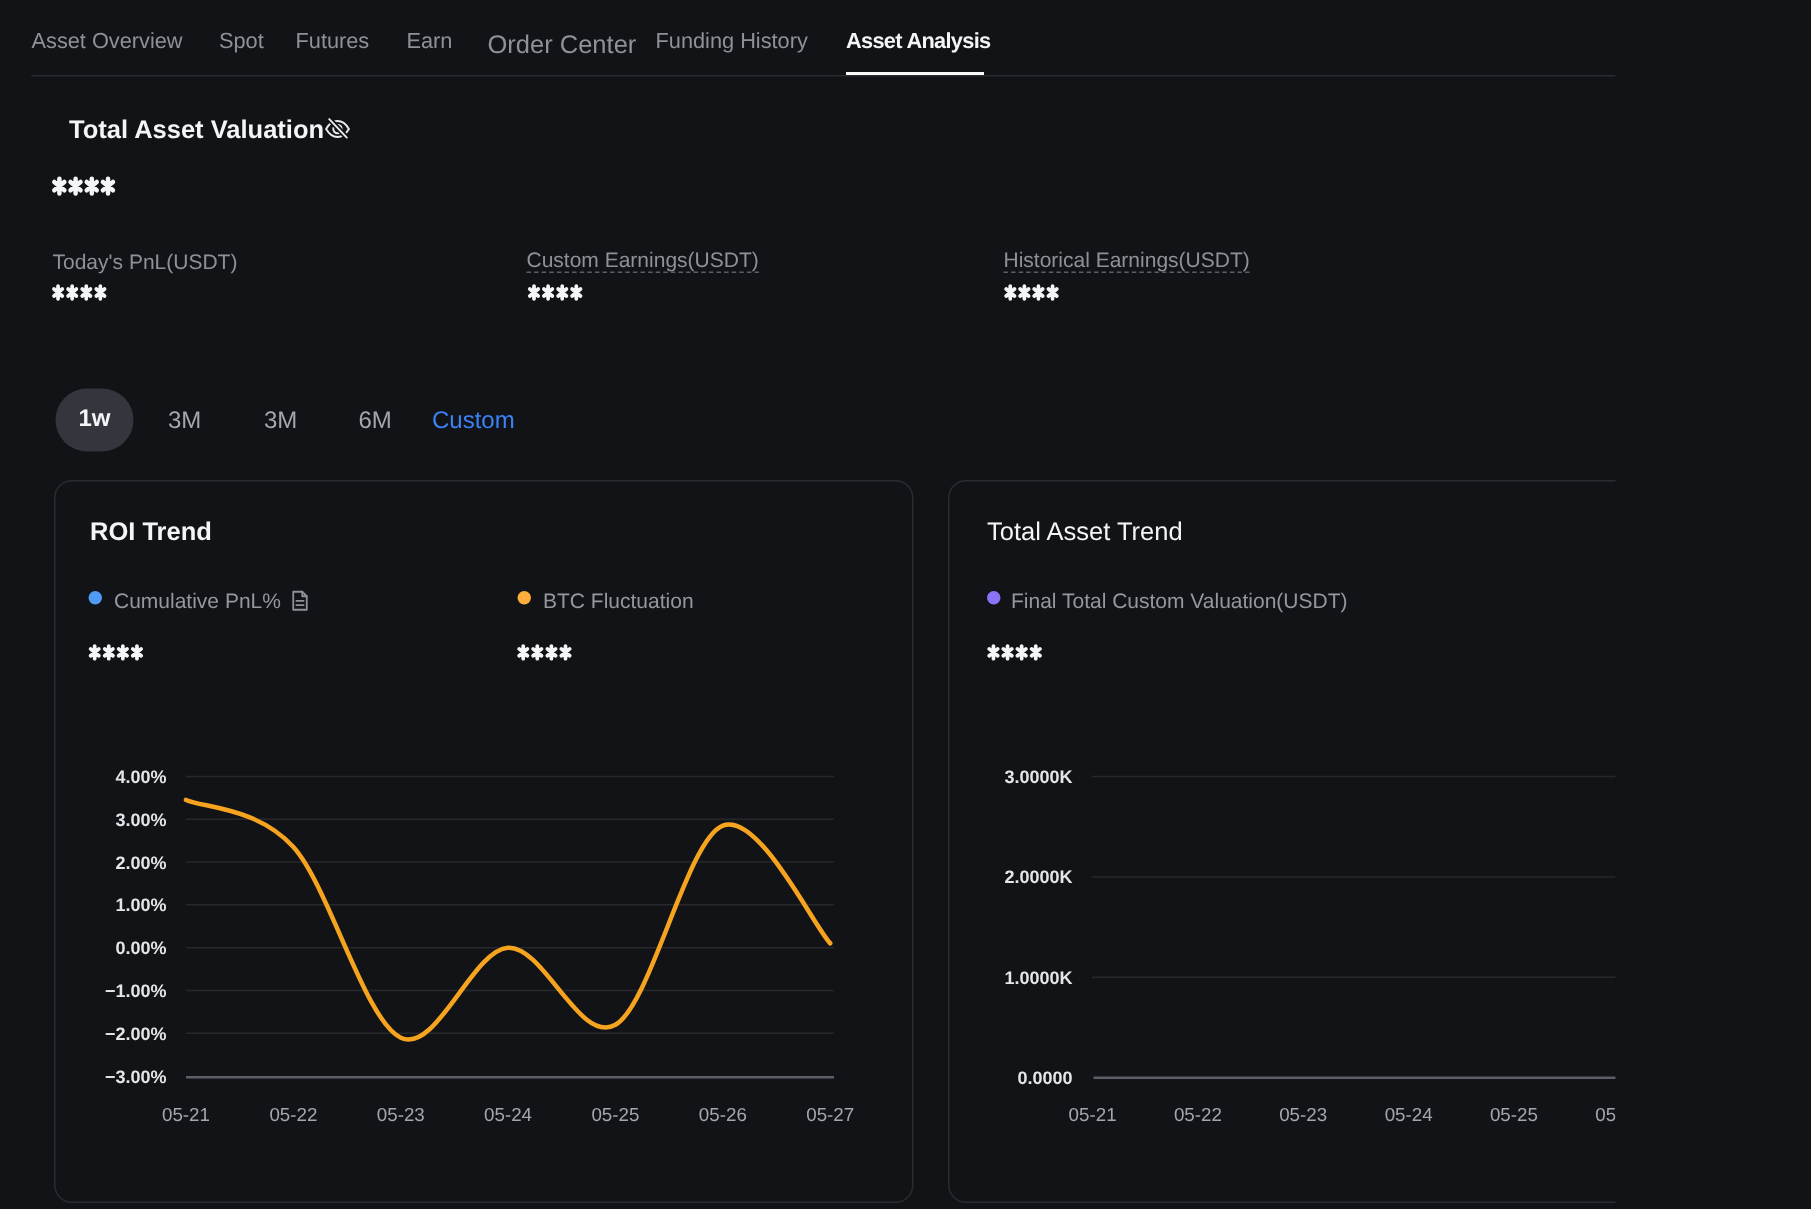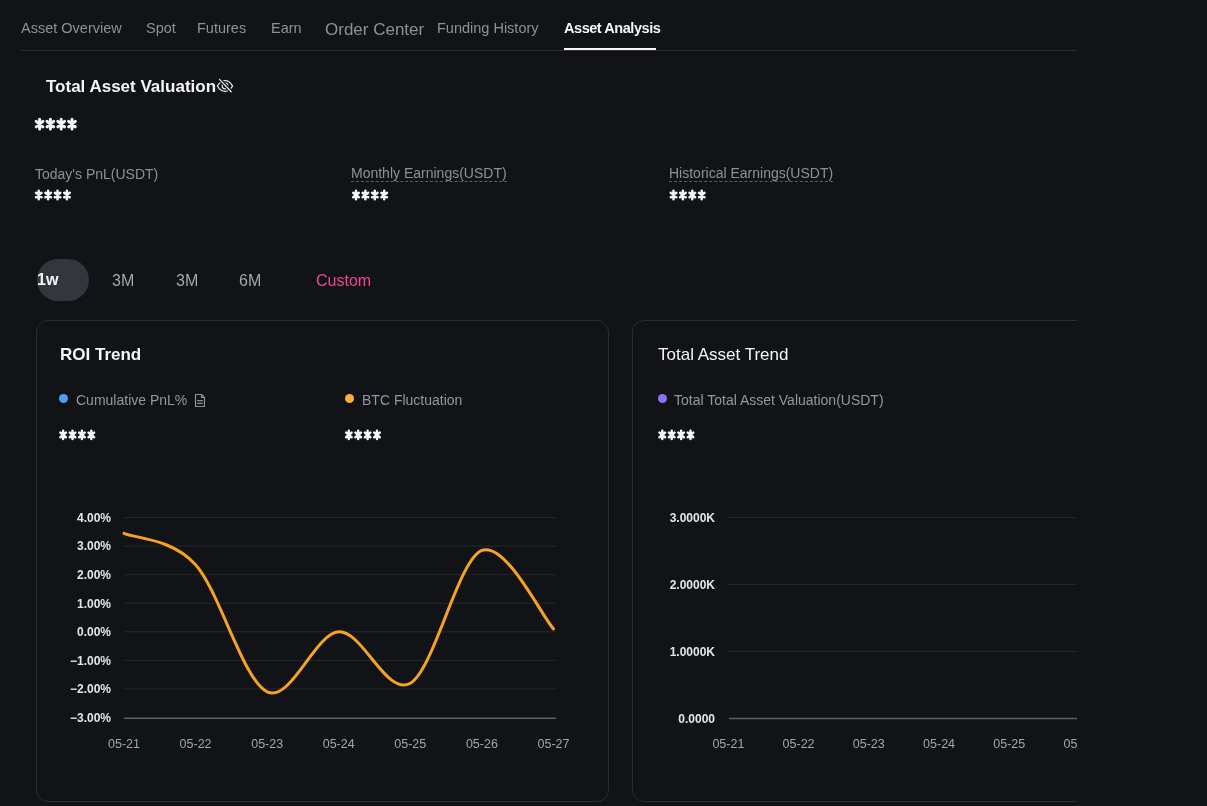--- a/index.html
+++ b/index.html
@@ -29,29 +29,29 @@
 <path d="M39.6 119.2L39.6 129.0M36.2 126.9L42.9 121.3M36.2 121.3L42.9 126.9M50.4 119.2L50.4 129.0M47.0 126.9L53.7 121.3M47.0 121.3L53.7 126.9M61.2 119.2L61.2 129.0M57.8 126.9L64.5 121.3M57.8 121.3L64.5 126.9M72.0 119.2L72.0 129.0M68.6 126.9L75.3 121.3M68.6 121.3L75.3 126.9" stroke="#f4f5f7" stroke-width="3.0" stroke-linecap="round" fill="none"></path>
 <path d="M38.7 190.8L38.7 199.2M36.0 197.3L41.5 192.7M36.0 192.7L41.5 197.3M48.1 190.8L48.1 199.2M45.4 197.3L50.9 192.7M45.4 192.7L50.9 197.3M57.5 190.8L57.5 199.2M54.8 197.3L60.3 192.7M54.8 192.7L60.3 197.3M66.9 190.8L66.9 199.2M64.2 197.3L69.7 192.7M64.2 192.7L69.7 197.3" stroke="#f4f5f7" stroke-width="2.5" stroke-linecap="round" fill="none"></path>
 <path d="M356.0 190.8L356.0 199.2M353.2 197.3L358.8 192.7M353.2 192.7L358.8 197.3M365.4 190.8L365.4 199.2M362.6 197.3L368.2 192.7M362.6 192.7L368.2 197.3M374.8 190.8L374.8 199.2M372.1 197.3L377.6 192.7M372.1 192.7L377.6 197.3M384.2 190.8L384.2 199.2M381.4 197.3L387.0 192.7M381.4 192.7L387.0 197.3" stroke="#f4f5f7" stroke-width="2.5" stroke-linecap="round" fill="none"></path>
 <path d="M673.5 190.8L673.5 199.2M670.8 197.3L676.3 192.7M670.8 192.7L676.3 197.3M682.9 190.8L682.9 199.2M680.1 197.3L685.7 192.7M680.1 192.7L685.7 197.3M692.3 190.8L692.3 199.2M689.5 197.3L695.1 192.7M689.5 192.7L695.1 197.3M701.7 190.8L701.7 199.2M699.0 197.3L704.5 192.7M699.0 192.7L704.5 197.3" stroke="#f4f5f7" stroke-width="2.5" stroke-linecap="round" fill="none"></path>
 <path d="M63.1 430.7L63.1 439.1M60.4 437.2L65.9 432.6M60.4 432.6L65.9 437.2M72.5 430.7L72.5 439.1M69.8 437.2L75.3 432.6M69.8 432.6L75.3 437.2M81.9 430.7L81.9 439.1M79.1 437.2L84.7 432.6M79.1 432.6L84.7 437.2M91.3 430.7L91.3 439.1M88.5 437.2L94.1 432.6M88.5 432.6L94.1 437.2" stroke="#f4f5f7" stroke-width="2.5" stroke-linecap="round" fill="none"></path>
 <path d="M348.8 430.7L348.8 439.1M346.1 437.2L351.6 432.6M346.1 432.6L351.6 437.2M358.2 430.7L358.2 439.1M355.4 437.2L361.0 432.6M355.4 432.6L361.0 437.2M367.6 430.7L367.6 439.1M364.9 437.2L370.4 432.6M364.9 432.6L370.4 437.2M377.0 430.7L377.0 439.1M374.2 437.2L379.8 432.6M374.2 432.6L379.8 437.2" stroke="#f4f5f7" stroke-width="2.5" stroke-linecap="round" fill="none"></path>
 <path d="M662.3 430.7L662.3 439.1M659.5 437.2L665.1 432.6M659.5 432.6L665.1 437.2M671.7 430.7L671.7 439.1M668.9 437.2L674.5 432.6M668.9 432.6L674.5 437.2M681.1 430.7L681.1 439.1M678.3 437.2L683.9 432.6M678.3 432.6L683.9 437.2M690.5 430.7L690.5 439.1M687.8 437.2L693.3 432.6M687.8 432.6L693.3 437.2" stroke="#f4f5f7" stroke-width="2.5" stroke-linecap="round" fill="none"></path>
 </svg>
 
 <div style="position:absolute;left:35px;top:166px;font-size:14px;color:#8d9199">Today's PnL(USDT)</div>
-<div style="position:absolute;left:351px;top:166px;font-size:14px;color:#8d9199;line-height:15px;border-bottom:1px dashed #5a5e66">Monthly Earnings(USDT)</div>
+<div style="position:absolute;left:351px;top:166px;font-size:14px;color:#8d9199;line-height:15px;border-bottom:1px dashed #5a5e66">Custom Earnings(USDT)</div>
 <div style="position:absolute;left:669px;top:166px;font-size:14px;color:#8d9199;line-height:15px;border-bottom:1px dashed #5a5e66">Historical Earnings(USDT)</div>
 
 <div style="position:absolute;left:37px;top:259px;width:52px;height:42px;border-radius:21px;background:#33363c"></div>
-<div style="position:absolute;left:37px;top:259px;width:52px;height:42px;line-height:42px;font-size:16px;font-weight:700;color:#f4f5f7">1w</div>
+<div style="position:absolute;left:37px;top:259px;width:52px;height:42px;line-height:42px;text-align:center;font-size:16px;font-weight:700;color:#f4f5f7">1w</div>
 <div style="position:absolute;left:112px;top:272px;font-size:16px;color:#a2a6ad">3M</div>
 <div style="position:absolute;left:176px;top:272px;font-size:16px;color:#a2a6ad">3M</div>
 <div style="position:absolute;left:239px;top:272px;font-size:16px;color:#a2a6ad">6M</div>
-<div style="position:absolute;left:316px;top:272px;font-size:16px;color:#ec4899">Custom</div>
+<div style="position:absolute;left:288px;top:272px;font-size:16px;color:#3b82f6">Custom</div>
 
 <div style="position:absolute;left:1159px;top:119px;width:48px;height:48px;border-radius:50%;background:#2e3137"></div>
 <svg style="position:absolute;left:1170px;top:130px" width="26" height="26" viewBox="0 0 26 26" fill="none" stroke="#9aa0a8" stroke-width="1.7" stroke-linecap="round">
 <path d="M17.6 6.2 A8.2 8.2 0 1 0 21.2 12.6"></path>
 <path d="M13 13 L19.8 6.2"></path>
 <path d="M15.3 5.9 L20.1 5.9 L20.1 10.7" stroke-linejoin="round" fill="none"></path>
 </svg>
 
 <div style="position:absolute;left:36px;top:320px;width:572.5px;height:482px;border:1px solid #2a2c31;border-radius:12px"></div>
 <div style="position:absolute;left:632px;top:320px;width:574px;height:482px;border:1px solid #2a2c31;border-radius:12px"></div>
@@ -89,21 +89,21 @@
 <text x="267.2" y="747.5" text-anchor="middle" font-size="12.5" fill="#a2a6ad">05-23</text>
 <text x="338.7" y="747.5" text-anchor="middle" font-size="12.5" fill="#a2a6ad">05-24</text>
 <text x="410.3" y="747.5" text-anchor="middle" font-size="12.5" fill="#a2a6ad">05-25</text>
 <text x="481.9" y="747.5" text-anchor="middle" font-size="12.5" fill="#a2a6ad">05-26</text>
 <text x="553.5" y="747.5" text-anchor="middle" font-size="12.5" fill="#a2a6ad">05-27</text>
 <path d="M124.0 533.3 C135.9 538.5 171.7 538.3 195.6 564.7 C219.4 591.1 243.3 680.6 267.2 691.8 C291.0 702.9 314.9 633.2 338.7 631.8 C362.6 630.4 386.5 696.8 410.3 683.2 C434.2 669.6 458.0 559.5 481.9 550.4 C505.8 541.4 541.5 615.9 553.5 628.9" stroke="#f6a41f" stroke-width="3" stroke-linecap="round"></path>
 </svg>
 
 <div style="position:absolute;left:658px;top:345px;font-size:17px;font-weight:400;color:#f4f5f7">Total Asset Trend</div>
 <div style="position:absolute;left:658px;top:394px;width:9px;height:9px;border-radius:50%;background:#8b73f7"></div>
-<div style="position:absolute;left:674px;top:392px;font-size:14px;color:#93979f">Total Total Asset Valuation(USDT)</div>
+<div style="position:absolute;left:674px;top:392px;font-size:14px;color:#93979f">Final Total Custom Valuation(USDT)</div>
 <svg style="position:absolute;left:640px;top:470px;width:567px;height:290px" viewBox="640 470 567 290" fill="none">
 <line x1="728" y1="517.6" x2="1158" y2="517.6" stroke="#26282c" stroke-width="1"></line>
 <line x1="728" y1="584.6" x2="1158" y2="584.6" stroke="#26282c" stroke-width="1"></line>
 <line x1="728" y1="651.5" x2="1158" y2="651.5" stroke="#26282c" stroke-width="1"></line>
 <line x1="729" y1="718.5" x2="1154" y2="718.5" stroke="#5a5f68" stroke-width="1.6"></line>
 <text x="715" y="521.9" text-anchor="end" font-size="12" font-weight="700" fill="#e3e5e9">3.0000K</text>
 <text x="715" y="588.9" text-anchor="end" font-size="12" font-weight="700" fill="#e3e5e9">2.0000K</text>
 <text x="715" y="655.8" text-anchor="end" font-size="12" font-weight="700" fill="#e3e5e9">1.0000K</text>
 <text x="715" y="722.8" text-anchor="end" font-size="12" font-weight="700" fill="#e3e5e9">0.0000</text>
 <text x="728.4" y="747.5" text-anchor="middle" font-size="12.5" fill="#a2a6ad">05-21</text>

